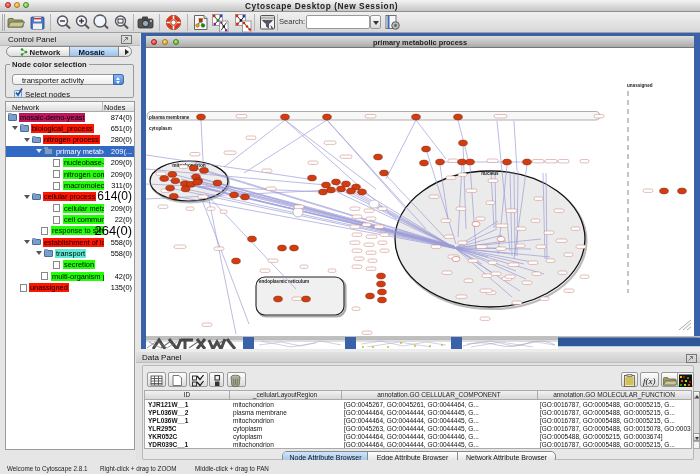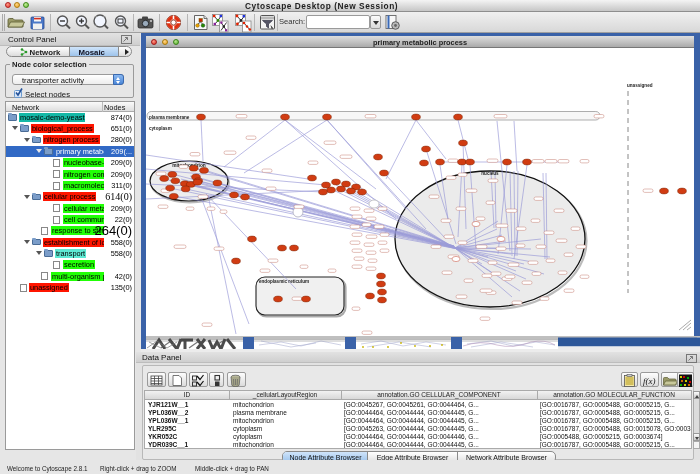--- a/index.html
+++ b/index.html
@@ -161,21 +161,21 @@
     <div class="abs" style="left:96px;top:0;width:1px;height:10px;background:#bbb;"></div>
   </div>
   <div class="abs" style="left:6px;top:47px;width:128px;height:338px;overflow:hidden;">
   <div class="abs" style="left:0;top:-15px;width:128px;height:360px;"></div>
   </div>
 </div>
 <div class="abs" style="left:6px;top:112px;width:128px;height:305px;overflow:hidden;">
 <div style="position:absolute;left:0;top:0.0px;width:129px;height:11.35px;">
 <div style="position:absolute;left:2px;top:2.2px;width:9px;height:6.5px;background:#7b9dc9;border:0.5px solid #4a6c96;border-radius:1px;"></div>
       <div style="position:absolute;left:2px;top:1px;width:4px;height:2px;background:#7b9dc9;border-radius:1px 1px 0 0;"></div>
-<span style="position:absolute;left:13px;top:0.8px;max-width:85px;overflow:hidden;font-size:7.4px;line-height:9px;color:#000;background:#14b8a6;padding:0 1px;white-space:nowrap;display:inline-block;">mosaic-demo-yeast</span>
+<span style="position:absolute;left:13px;top:0.8px;max-width:85px;overflow:hidden;font-size:7.4px;line-height:9px;color:#000;background:#be185d;padding:0 1px;white-space:nowrap;display:inline-block;">mosaic-demo-yeast</span>
 <span style="position:absolute;right:3px;top:0.8px;font-size:7.4px;line-height:9px;color:#000;">874(0)</span>
 </div>
 <div style="position:absolute;left:0;top:11.3px;width:129px;height:11.35px;">
 <div style="position:absolute;left:6px;top:3px;width:0;height:0;border-left:3.5px solid transparent;border-right:3.5px solid transparent;border-top:4.5px solid #555;"></div>
 <div style="position:absolute;left:14px;top:2.2px;width:9px;height:6.5px;background:#7b9dc9;border:0.5px solid #4a6c96;border-radius:1px;"></div>
       <div style="position:absolute;left:14px;top:1px;width:4px;height:2px;background:#7b9dc9;border-radius:1px 1px 0 0;"></div>
 <span style="position:absolute;left:25px;top:0.8px;max-width:73px;overflow:hidden;font-size:7.4px;line-height:9px;color:#000;background:#ff1500;padding:0 1px;white-space:nowrap;display:inline-block;">biological_process</span>
 <span style="position:absolute;right:3px;top:0.8px;font-size:7.4px;line-height:9px;color:#000;">651(0)</span>
 </div>
 <div style="position:absolute;left:0;top:22.7px;width:129px;height:11.35px;">
@@ -205,21 +205,21 @@
 <div style="position:absolute;left:0;top:68.1px;width:129px;height:11.35px;">
 <div style="position:absolute;left:47px;top:1.5px;width:6.5px;height:8px;background:#fff;border:0.6px solid #888;"></div>
 <span style="position:absolute;left:57px;top:0.8px;max-width:41px;overflow:hidden;font-size:7.4px;line-height:9px;color:#000;background:#21ff06;padding:0 1px;white-space:nowrap;display:inline-block;">macromolecule</span>
 <span style="position:absolute;right:3px;top:0.8px;font-size:7.4px;line-height:9px;color:#000;">311(0)</span>
 </div>
 <div style="position:absolute;left:0;top:79.5px;width:129px;height:11.35px;">
 <div style="position:absolute;left:18px;top:3px;width:0;height:0;border-left:3.5px solid transparent;border-right:3.5px solid transparent;border-top:4.5px solid #555;"></div>
 <div style="position:absolute;left:26px;top:2.2px;width:9px;height:6.5px;background:#7b9dc9;border:0.5px solid #4a6c96;border-radius:1px;"></div>
       <div style="position:absolute;left:26px;top:1px;width:4px;height:2px;background:#7b9dc9;border-radius:1px 1px 0 0;"></div>
 <span style="position:absolute;left:37px;top:0.8px;max-width:61px;overflow:hidden;font-size:7.4px;line-height:9px;color:#000;background:#ff1500;padding:0 1px;white-space:nowrap;display:inline-block;">cellular process</span>
-<span style="position:absolute;right:3px;top:0.8px;font-size:10px;line-height:9px;color:#000;font-family:Liberation Serif, serif;">614(0)</span>
+<span style="position:absolute;right:3px;top:0.8px;font-size:12px;line-height:9px;color:#000;">614(0)</span>
 </div>
 <div style="position:absolute;left:0;top:90.8px;width:129px;height:11.35px;">
 <div style="position:absolute;left:47px;top:1.5px;width:6.5px;height:8px;background:#fff;border:0.6px solid #888;"></div>
 <span style="position:absolute;left:57px;top:0.8px;max-width:41px;overflow:hidden;font-size:7.4px;line-height:9px;color:#000;background:#21ff06;padding:0 1px;white-space:nowrap;display:inline-block;">cellular metabo</span>
 <span style="position:absolute;right:3px;top:0.8px;font-size:7.4px;line-height:9px;color:#000;">209(0)</span>
 </div>
 <div style="position:absolute;left:0;top:102.1px;width:129px;height:11.35px;">
 <div style="position:absolute;left:47px;top:1.5px;width:6.5px;height:8px;background:#fff;border:0.6px solid #888;"></div>
 <span style="position:absolute;left:57px;top:0.8px;max-width:41px;overflow:hidden;font-size:7.4px;line-height:9px;color:#000;background:#21ff06;padding:0 1px;white-space:nowrap;display:inline-block;">cell communicat</span>
 <span style="position:absolute;right:3px;top:0.8px;font-size:7.4px;line-height:9px;color:#000;">22(0)</span>

